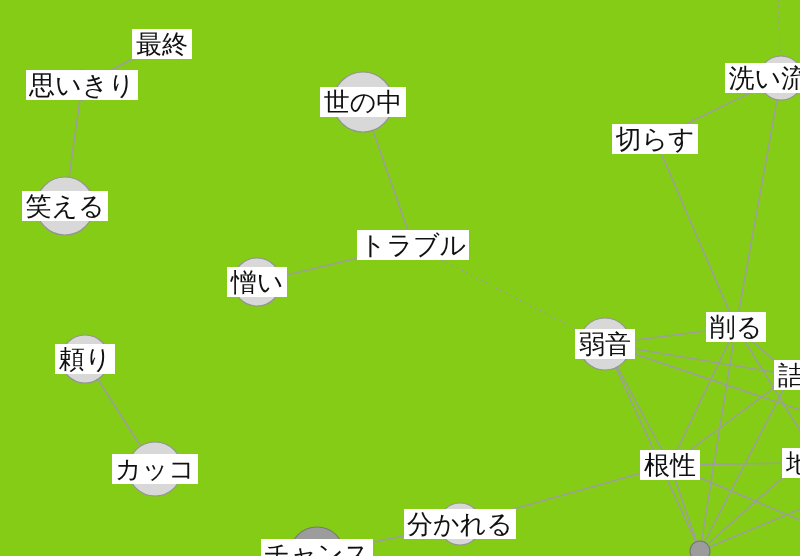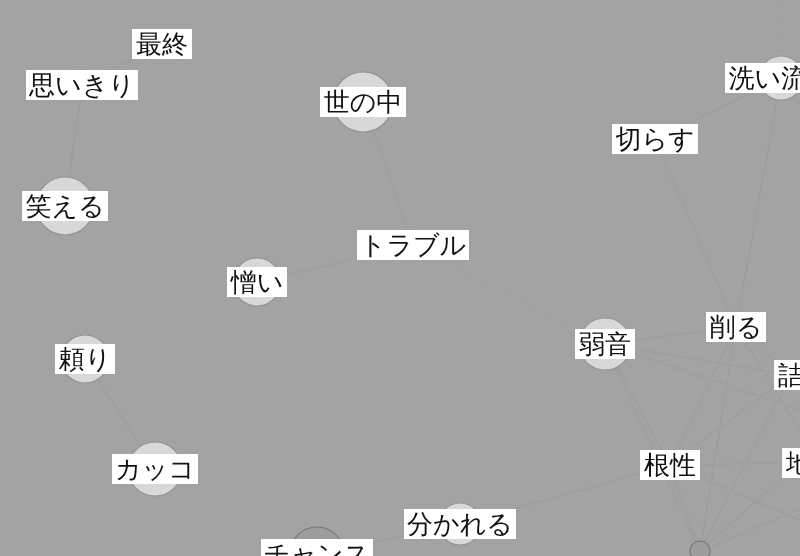--- a/index.html
+++ b/index.html
@@ -5,21 +5,21 @@
   html, body {
     margin: 0;
     padding: 0;
     background: #ffffff;
   }
   #stage {
     position: relative;
     width: 800px;
     height: 556px;
     overflow: hidden;
-    background: #a3a3a3;
+    background: #84cc16;
     font-family: "DejaVu Sans", "Liberation Sans", sans-serif;
   }
   #graph {
     display: block;
   }
   #graph text {
     font-family: "DejaVu Sans", "Liberation Sans", sans-serif;
     font-size: 26px;
     fill: #111111;
   }

